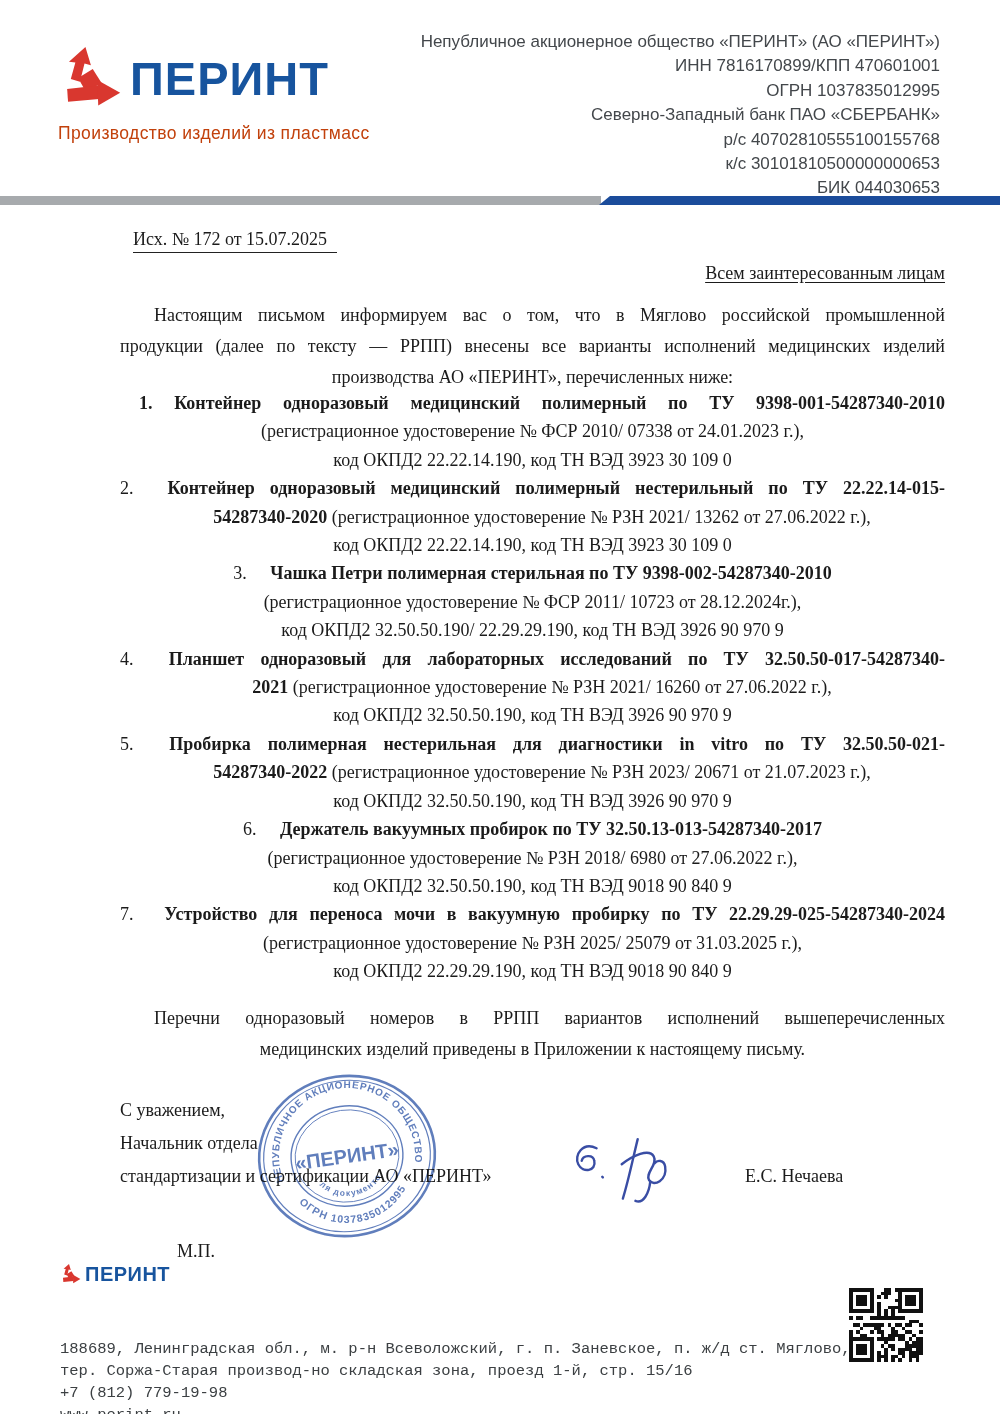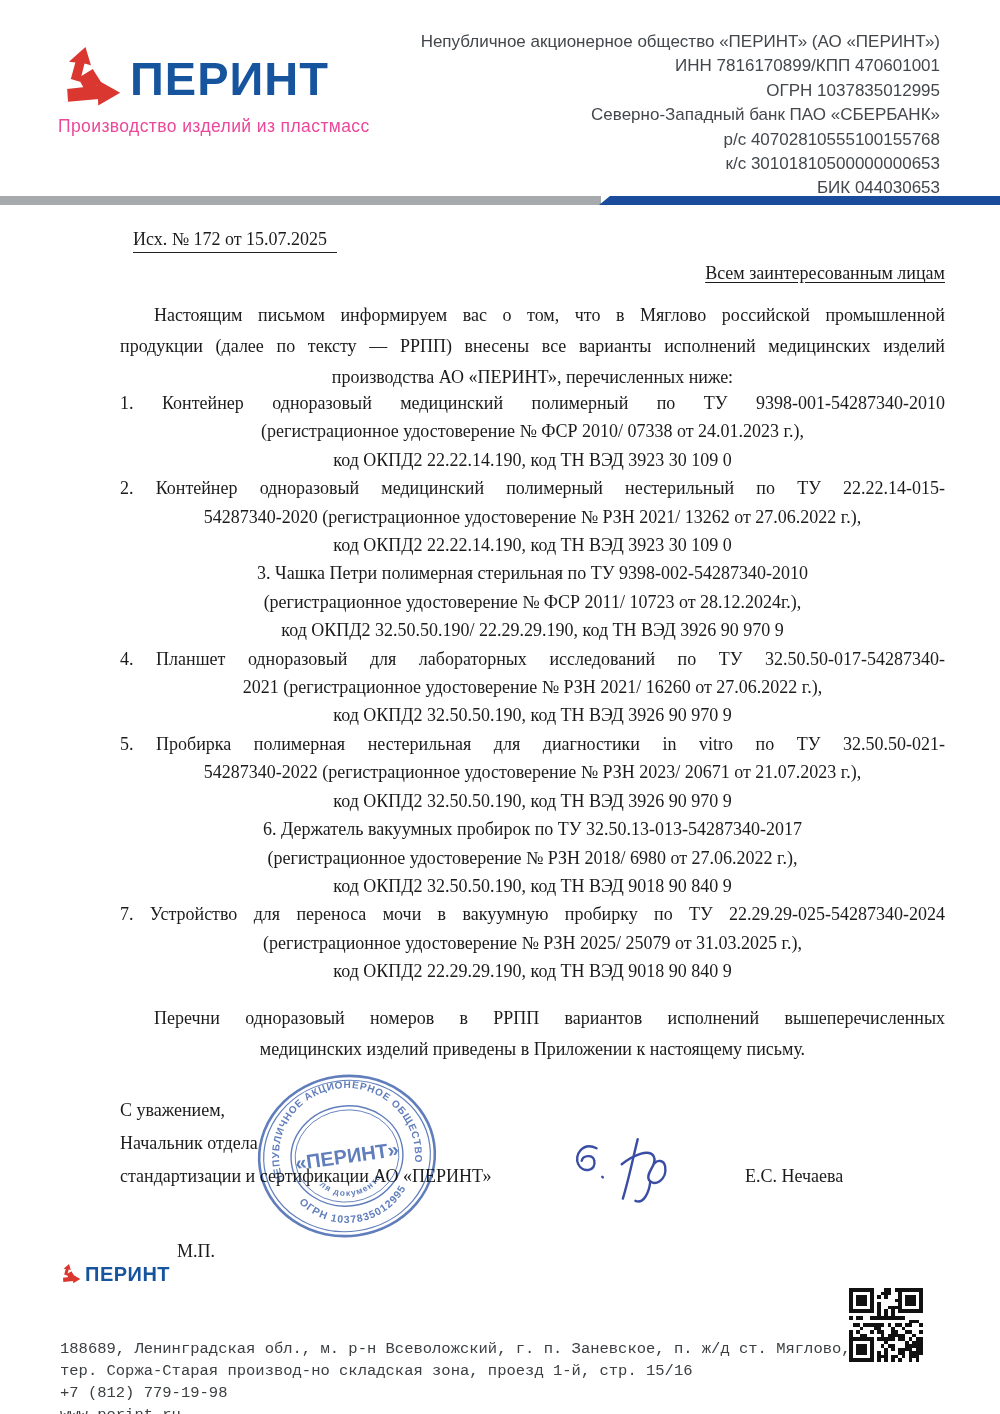--- a/index.html
+++ b/index.html
@@ -4,42 +4,42 @@
 <style>
   html,body{margin:0;padding:0;background:#888;}
   .page{position:relative;width:1000px;height:1414px;background:#ffffff;margin:0 auto;overflow:hidden;
         font-family:"Liberation Serif", serif;color:#1b1b1b;}
   
   .logo{position:absolute;left:58px;top:46px;}
   .logo-row{display:flex;align-items:flex-start;}
   .logo-mark{width:64px;height:66px;}
   .logo-text{font-family:"Liberation Sans", sans-serif;font-weight:800;font-size:47px;
              color:#17549e;letter-spacing:1px;line-height:66px;margin-left:8px;}
-  .logo-tagline{font-family:"Liberation Sans", sans-serif;font-size:17.5px;color:#ec4899;
-                margin-top:4px;letter-spacing:.4px;}
+  .logo-tagline{font-family:"Liberation Sans", sans-serif;font-size:17.5px;color:#c2410c;
+                margin-top:11px;letter-spacing:.4px;}
   .company-details{position:absolute;top:30px;right:60px;text-align:right;
                    font-family:"Liberation Sans", sans-serif;font-size:17px;line-height:24.4px;color:#43474b;}
   
   .divider{position:absolute;left:0;top:196px;width:1000px;height:9px;}
   .divider-gray{position:absolute;left:0;top:0;width:601px;height:9px;background:#a7aaad;}
   .divider-blue{position:absolute;left:599px;top:0;width:401px;height:9px;background:#1b4c9b;
                 clip-path:polygon(11px 0,100% 0,100% 100%,0 100%);}
   
   .ref{position:absolute;left:133px;top:229px;font-size:18px;border-bottom:1.2px solid #222;
        padding:0 10px 2px 0;}
   .addressee{position:absolute;right:55px;top:263px;font-size:18px;text-decoration:underline;
              text-underline-offset:3px;}
   .textblock{position:absolute;left:120px;width:825px;font-size:18px;}
   #intro{top:300px;line-height:31px;}
   #products{top:389px;line-height:28.4px;}
   #closing{top:1003px;line-height:31px;}
   .tline{text-align:center;}
   .tline.jl{text-align:justify;text-align-last:justify;}
   .tline.ind{padding-left:34px;}
-  .b{font-weight:normal;}
+  .b{font-weight:bold;margin-left:19px;}
   
   .regards{position:absolute;left:120px;top:1100px;font-size:18px;}
   .pos1{position:absolute;left:120px;top:1133px;font-size:18px;}
   .pos2{position:absolute;left:120px;top:1166px;font-size:18px;}
   .mp{position:absolute;left:177px;top:1201px;font-size:18px;margin-top:40px;}
   .signer{position:absolute;left:745px;top:1166px;font-size:18px;}
   .signature{position:absolute;left:558px;top:1130px;width:132px;height:80px;}
   .stamp{position:absolute;left:252px;top:1072px;width:190px;height:170px;opacity:.82;
          mix-blend-mode:multiply;}
   

